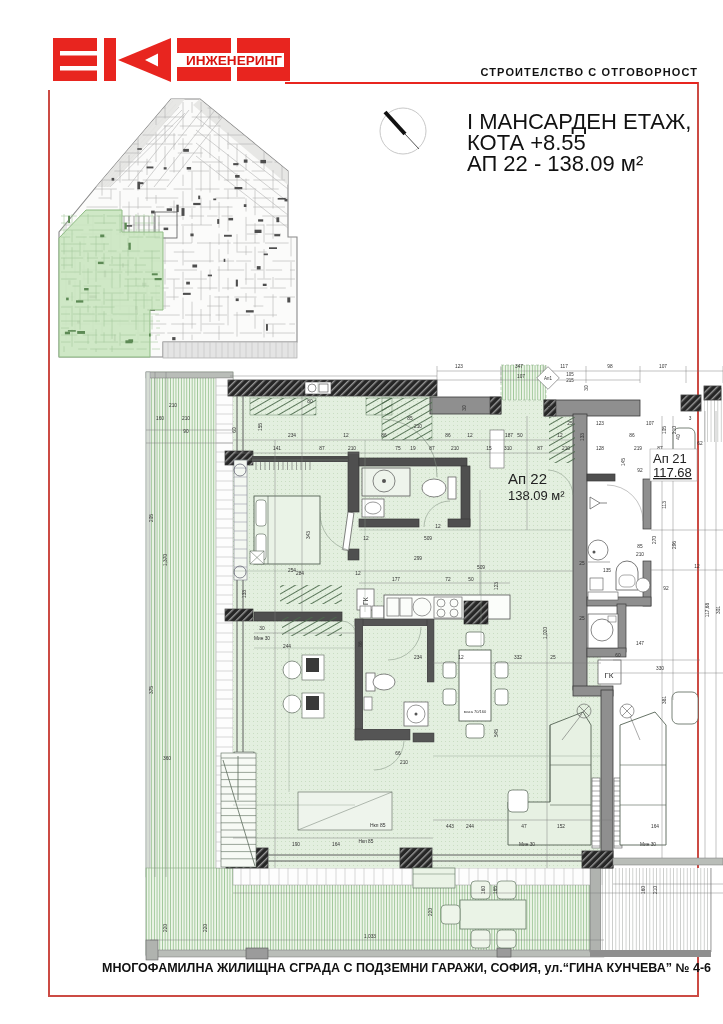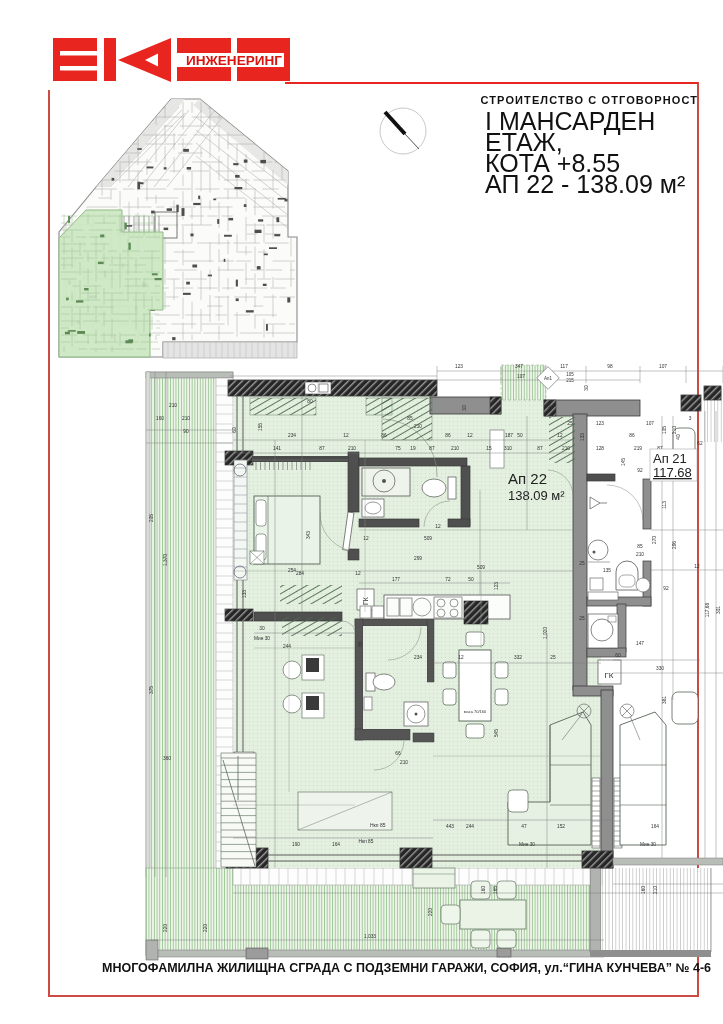--- a/index.html
+++ b/index.html
@@ -23,23 +23,23 @@
 <path d="M104,38 h12 v43 h-12 z"></path>
 <path d="M171,38 L118,60 L171,82 Z"></path>
 <path d="M145,60 L158,53.5 L158,66.5 Z" fill="#fff"></path>
 <path d="M177,38 h54 v43 h-54 z"></path>
 <path d="M237,38 h53 v43 h-53 z"></path>
 </g>
 <rect x="172" y="53" width="112" height="14" fill="#fff"></rect>
 <text x="186" y="64.5" fill="#d8140f" font-size="12.5" font-weight="bold" font-family="Liberation Sans,sans-serif" textLength="96" lengthAdjust="spacingAndGlyphs">ИНЖЕНЕРИНГ</text>
 </svg>
 
-<div class="abs" style="left:0;top:66px;width:698px;text-align:right;font-size:11px;font-weight:bold;color:#111;letter-spacing:1.1px;margin-top:28px;">СТРОИТЕЛСТВО С ОТГОВОРНОСТ</div>
-
-<div class="abs" style="left:485px;top:111px;font-size:25px;color:#111;line-height:21px;">І МАНСАРДЕН ЕТАЖ,<br>КОТА +8.55<br>АП 22 - 138.09 м²</div>
+<div class="abs" style="left:0;top:66px;width:698px;text-align:right;font-size:11px;font-weight:bold;color:#111;letter-spacing:1.1px;">СТРОИТЕЛСТВО С ОТГОВОРНОСТ</div>
+
+<div class="abs" style="left:467px;top:111px;font-size:22px;color:#111;line-height:21px;">І МАНСАРДЕН ЕТАЖ,<br>КОТА +8.55<br>АП 22 - 138.09 м²</div>
 
 <svg class="abs" style="left:375px;top:100px;" width="60" height="62" viewBox="0 0 60 62">
 <circle cx="28" cy="31" r="23" fill="none" stroke="#c8c8c8" stroke-width="1"></circle>
 <line x1="10" y1="12" x2="30" y2="34" stroke="#111" stroke-width="4"></line>
 <line x1="30" y1="34" x2="44" y2="49" stroke="#555" stroke-width="1"></line>
 </svg>
 <svg class="abs" style="left:0;top:0;" width="723" height="1024" viewBox="0 0 723 1024">
 <clipPath id="mclip">
       <path d="M96,187 L171,99 L200,99 L288,171 L288,237 L297,237 L297,342 L163,342 L163,357 L59,357 L59,232 Z"></path>
     </clipPath>

